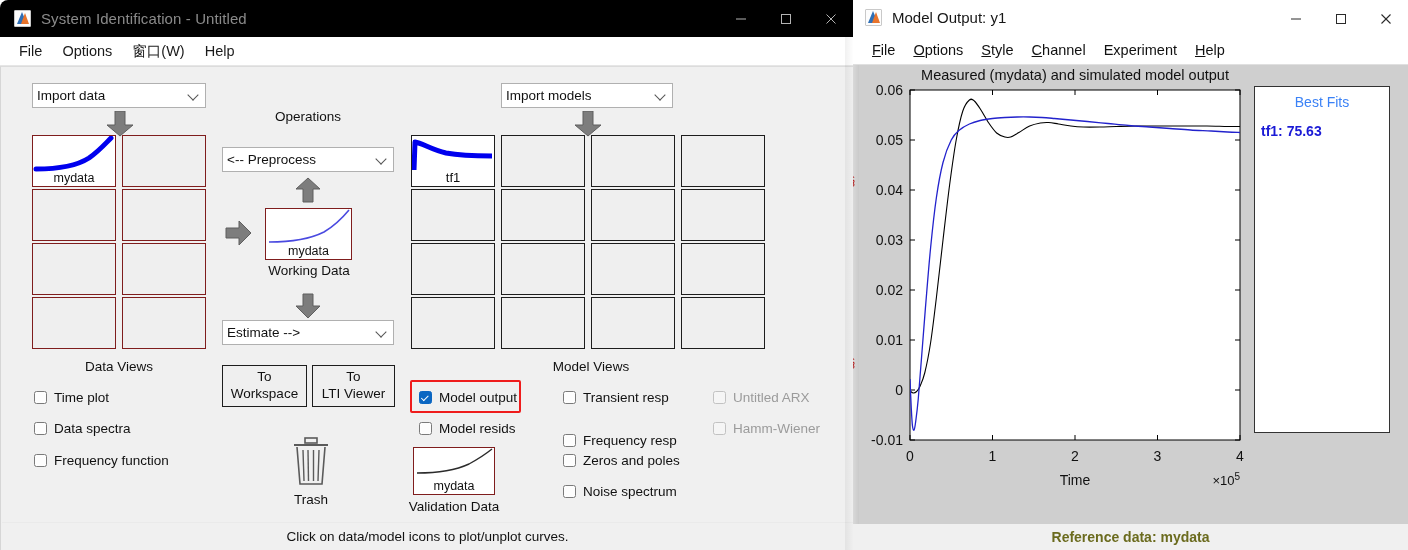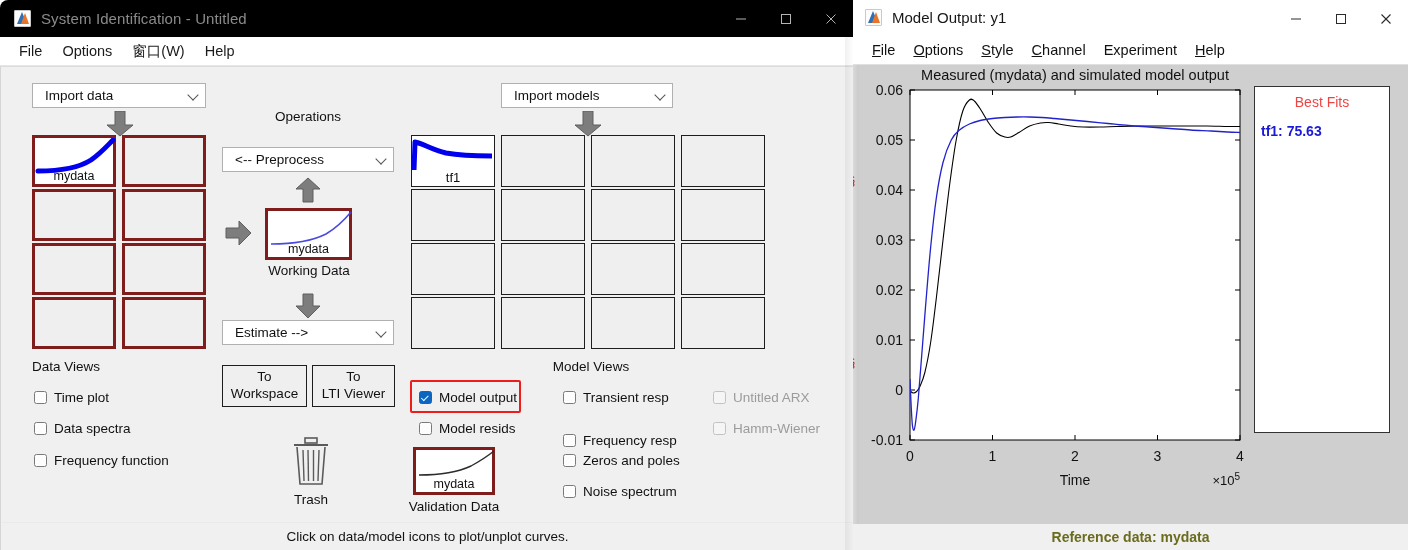--- a/index.html
+++ b/index.html
@@ -70,33 +70,33 @@
     border-left: 1px solid #d6d6d6;
     border-top: 1px solid #dcdcdc;
   }
 
   
   .mat-popup {
     position: absolute;
     background: #ffffff; border: 1px solid #b0b0b0;
     font-size: 13.5px; color: #111;
     display: flex; align-items: center;
-    padding-left: 12px; height: 25px;
+    padding-left: 4px; height: 25px;
   }
   .mat-popup .arrow {
     position: absolute; right: 8px; top: 50%;
     width: 8px; height: 8px; margin-top: -5px;
     border-right: 1.4px solid #555; border-bottom: 1.4px solid #555;
     transform: rotate(45deg);
   }
   .mat-label { position: absolute; font-size: 13.5px; color: #111; white-space: nowrap; }
 
   .icon-cell {
     position: absolute; width: 84px; height: 52px;
-    border: 3px solid #7f1d1d; background: #efefef;
+    border: 1px solid #7f1d1d; background: #efefef;
   }
   .icon-cell.filled { background: #ffffff; }
   .icon-cell .cell-name {
     position: absolute; bottom: 1px; left: 0; right: 0; text-align: center;
     font-size: 12.5px; color: #111;
   }
   .icon-cell svg { position: absolute; left: 0; top: 0; }
 
   .model-cell {
     position: absolute; width: 84px; height: 52px;
@@ -196,21 +196,21 @@
   .redfrag {
     position: absolute; left: 0; font-size: 13px; color: #b01818;
     font-family: "Liberation Sans", sans-serif;
   }
   #plot-canvas { position: absolute; left: 0; top: 0; }
   #bestfits-box {
     position: absolute; border: 1px solid #333; background: #ffffff;
   }
   #bestfits-title {
     position: absolute; top: 7px; left: 0; right: 0; text-align: center;
-    font-size: 14px; color: #ef4444;
+    font-size: 14px; color: #3b82f6;
   }
   #bestfits-entry {
     position: absolute; top: 36px; left: 6px;
     font-size: 14px; color: #1a1ad6; font-weight: bold;
   }
   #modelout-status {
     position: absolute; left: 0; bottom: 0; width: 555px; height: 26px;
     background: #f0f0f0; display: flex; align-items: center; justify-content: center;
     font-size: 14px; font-weight: bold; color: #6b6b1e;
   }
@@ -278,21 +278,21 @@
         <div class="cell-name">mydata</div>
       </div>
       <div class="icon-cell" style="left:121px; top:68px;"></div>
       <div class="icon-cell" style="left:31px; top:122px;"></div>
       <div class="icon-cell" style="left:121px; top:122px;"></div>
       <div class="icon-cell" style="left:31px; top:176px;"></div>
       <div class="icon-cell" style="left:121px; top:176px;"></div>
       <div class="icon-cell" style="left:31px; top:230px;"></div>
       <div class="icon-cell" style="left:121px; top:230px;"></div>
 
-      <div class="mat-label" style="left:31px; top:292px; width:174px; text-align:left;">Data Views</div>
+      <div class="mat-label" style="left:31px; top:292px; width:174px; text-align:center;">Data Views</div>
 
       <div class="chk-row" style="left:33px; top:323px;">
         <span class="box"></span>
         <span>Time plot</span>
       </div>
       <div class="chk-row" style="left:33px; top:354px;">
         <span class="box"></span>
         <span>Data spectra</span>
       </div>
       <div class="chk-row" style="left:33px; top:386px;">

